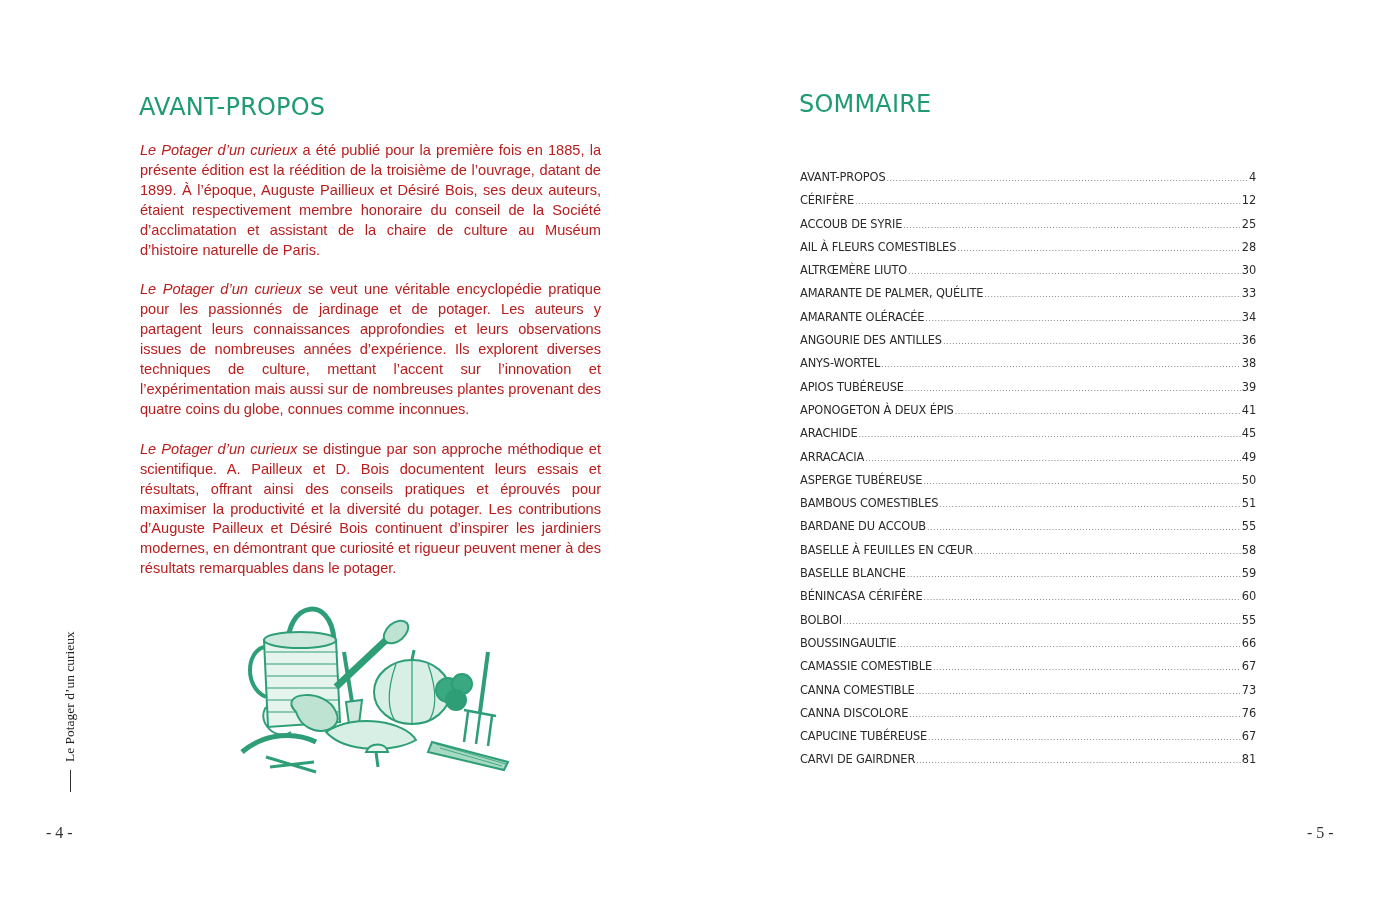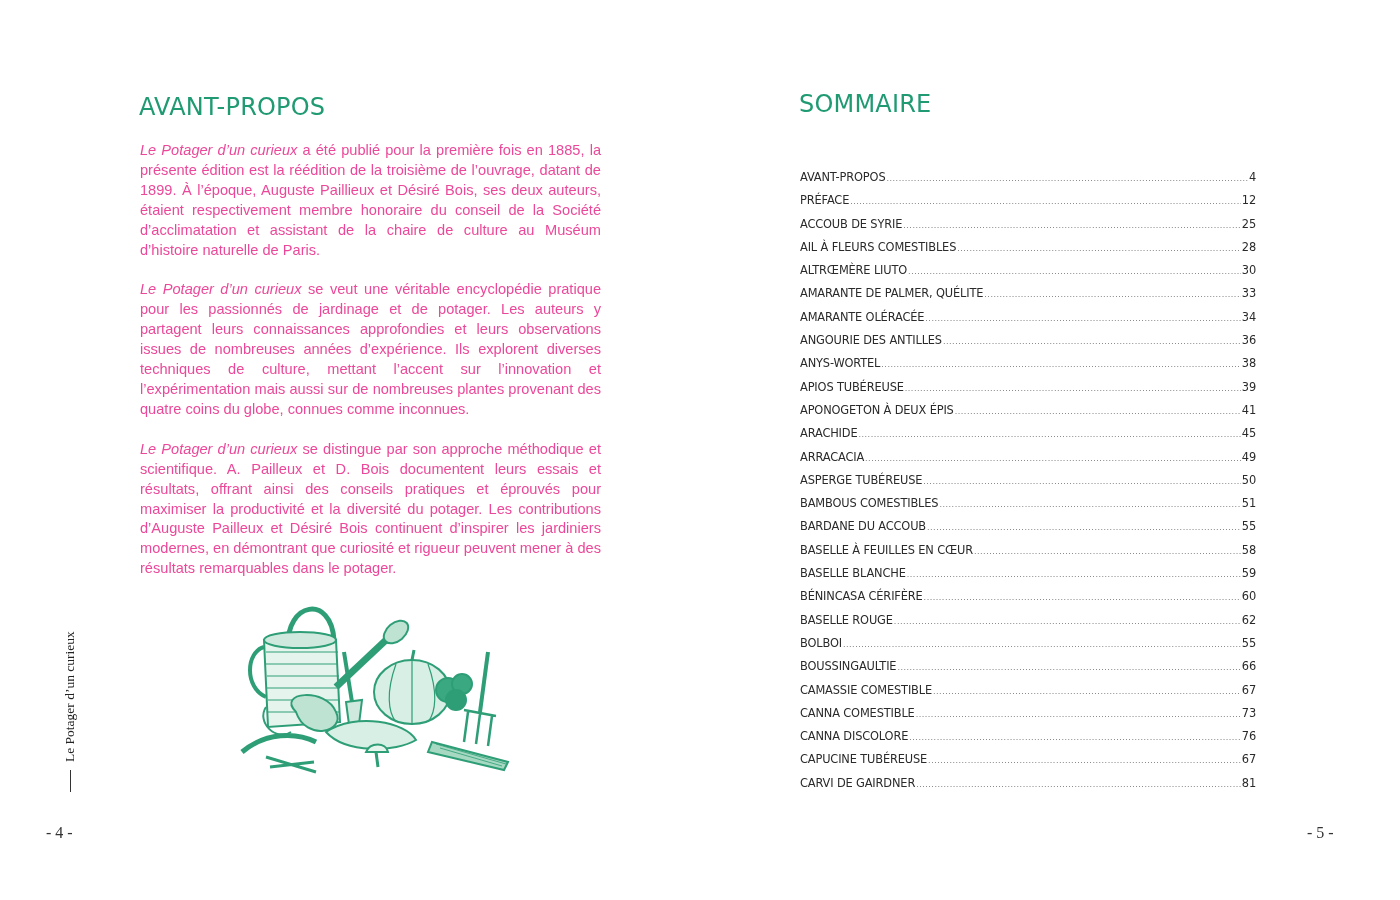--- a/index.html
+++ b/index.html
@@ -13,21 +13,21 @@
 
   .heading {
     position: absolute; margin: 0; font-weight: normal; color: #1f9a72;
     font-family: "DejaVu Sans", sans-serif; font-size: 24px; letter-spacing: 0.2px;
   }
   .heading-left { left: 139px; top: 93px; }
   .heading-right { left: 99px; top: 90px; }
 
   .body-text {
     position: absolute; left: 140px; width: 461px; top: 141px;
-    font-size: 14.6px; line-height: 19.9px; text-align: justify; color: #ec4899;
+    font-size: 14.6px; line-height: 19.9px; text-align: justify; color: #b91c1c;
   }
   .body-text p { margin: 0 0 20px 0; }
   .body-text em { font-style: italic; }
 
   .illustration { position: absolute; left: 236px; top: 592px; width: 280px; height: 185px; }
 
   .running-title {
     position: absolute; left: 62px; top: 792px; transform-origin: 0 0; transform: rotate(-90deg);
     white-space: nowrap; font-family: "Liberation Serif", serif; font-size: 13.5px; color: #222;
     display: flex; align-items: center;
@@ -119,21 +119,21 @@
 <div class="page page-right">
   <h1 class="heading heading-right">SOMMAIRE</h1>
 
   <ul class="toc" id="toc">
       <li>
         <span class="label">AVANT-PROPOS</span>
         <span class="leader"></span>
         <span class="num">4</span>
       </li>
       <li>
-        <span class="label">PRÉFACE</span>
+        <span class="label">CÉRIFÈRE</span>
         <span class="leader"></span>
         <span class="num">12</span>
       </li>
       <li>
         <span class="label">ACCOUB DE SYRIE</span>
         <span class="leader"></span>
         <span class="num">25</span>
       </li>
       <li>
         <span class="label">AIL À FLEURS COMESTIBLES</span>
@@ -207,25 +207,20 @@
       </li>
       <li>
         <span class="label">BASELLE BLANCHE</span>
         <span class="leader"></span>
         <span class="num">59</span>
       </li>
       <li>
         <span class="label">BÉNINCASA CÉRIFÈRE</span>
         <span class="leader"></span>
         <span class="num">60</span>
-      </li>
-      <li>
-        <span class="label">BASELLE ROUGE</span>
-        <span class="leader"></span>
-        <span class="num">62</span>
       </li>
       <li>
         <span class="label">BOLBOI</span>
         <span class="leader"></span>
         <span class="num">55</span>
       </li>
       <li>
         <span class="label">BOUSSINGAULTIE</span>
         <span class="leader"></span>
         <span class="num">66</span>

